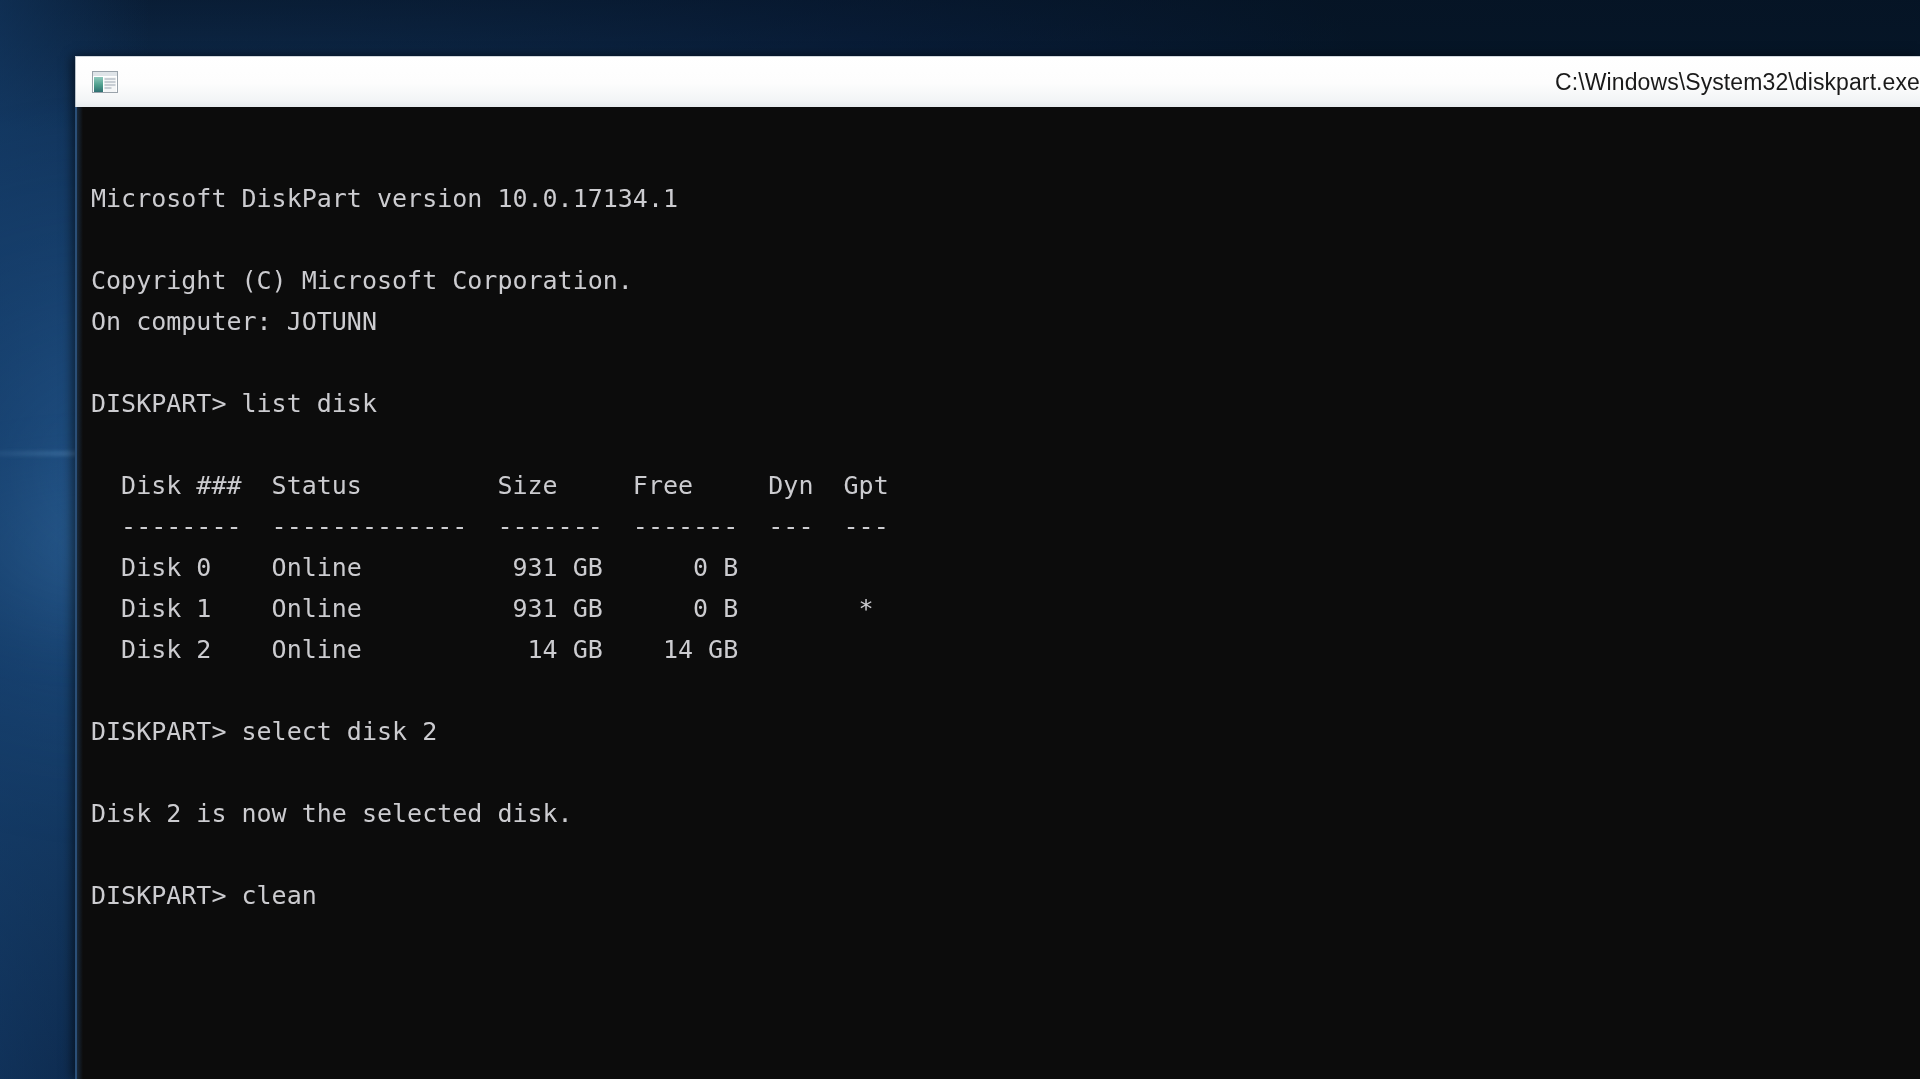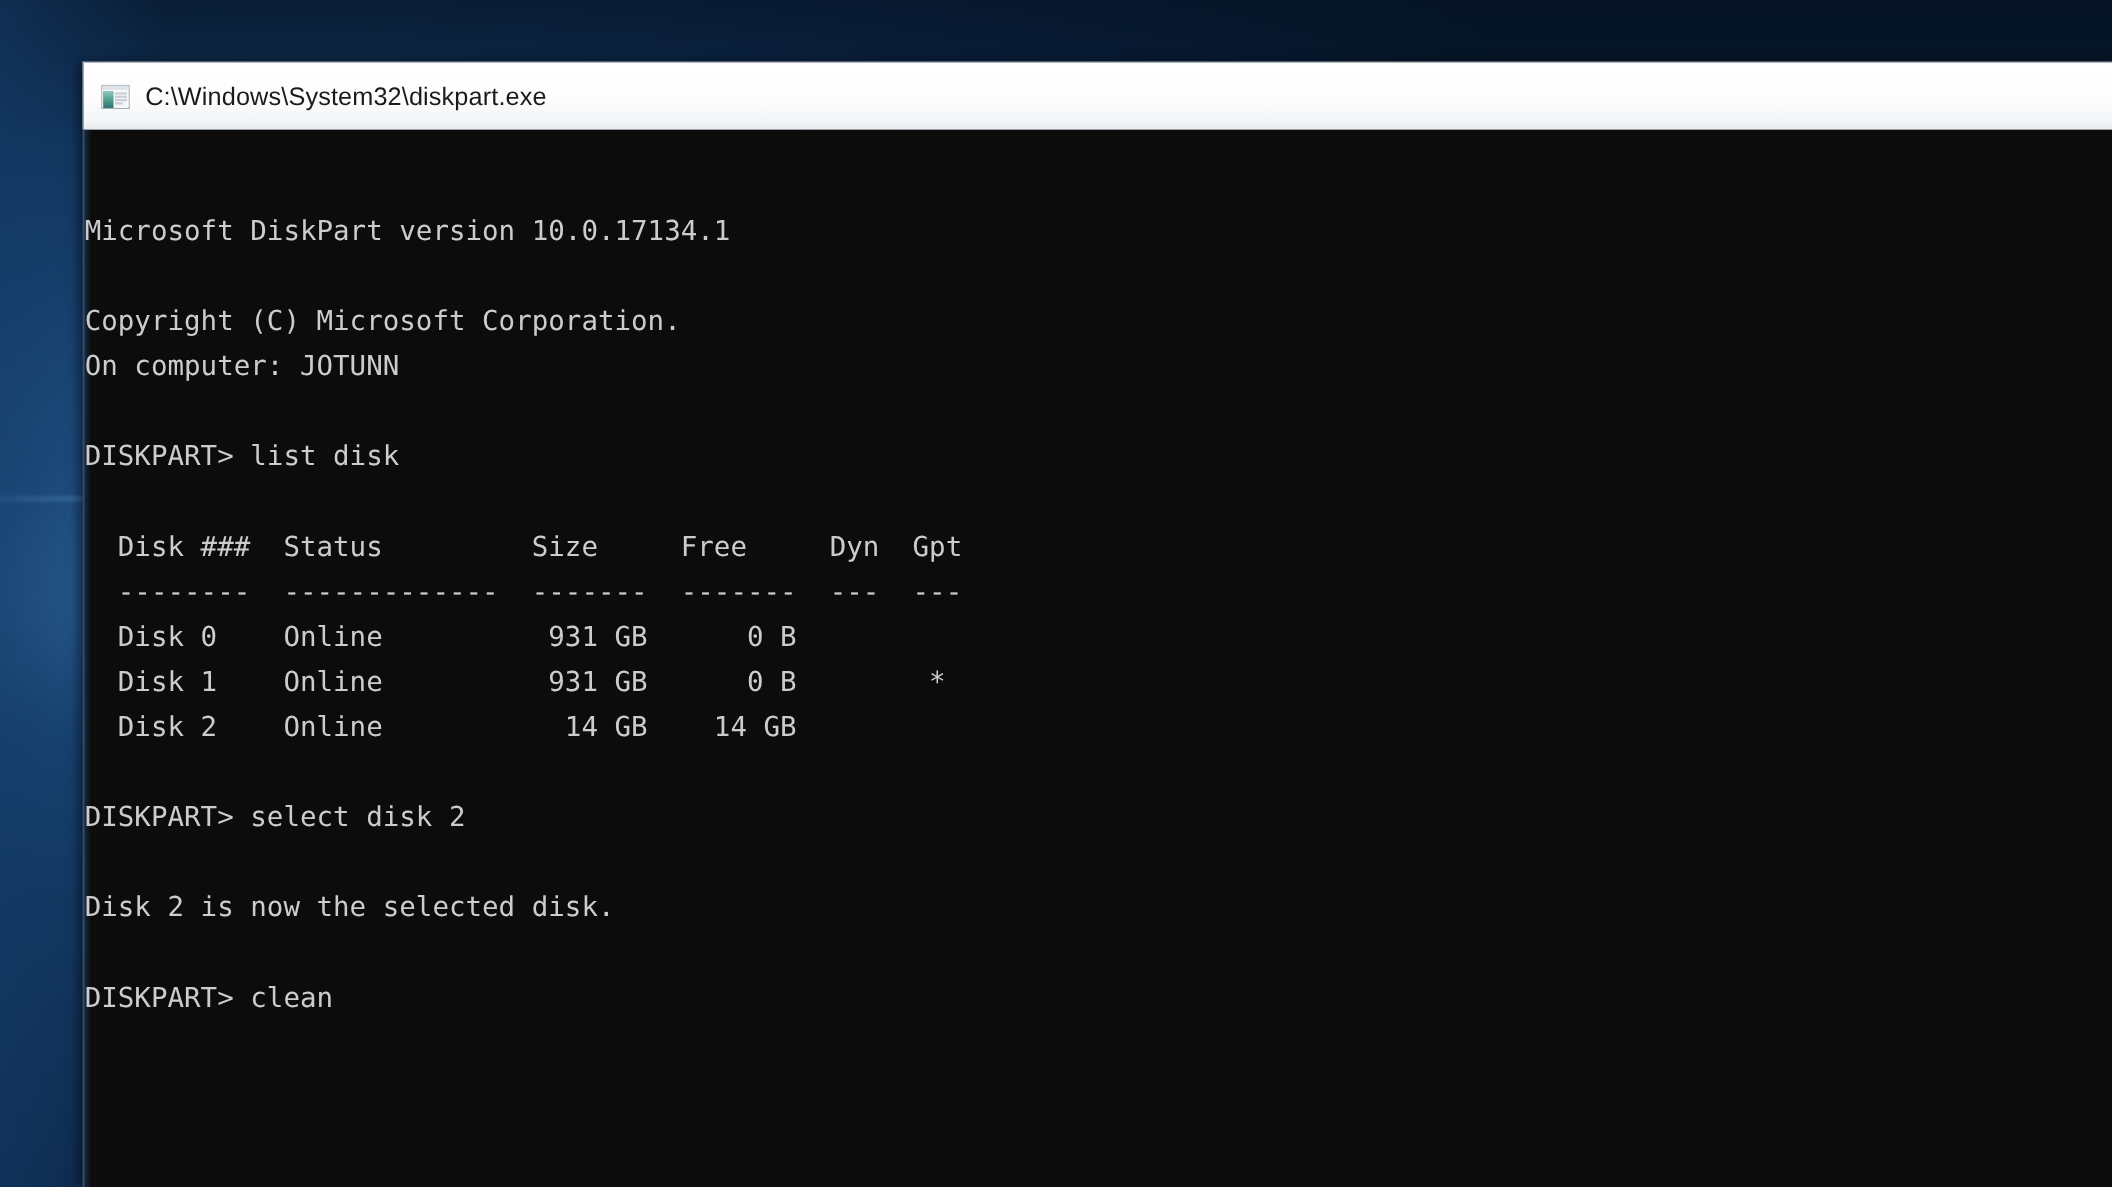--- a/index.html
+++ b/index.html
@@ -57,28 +57,29 @@
   #console-window {
     position: absolute;
     left: 75px;
     top: 56px;
     width: 1845px;
     height: 1023px;
     box-shadow: -3px 0 10px rgba(0,0,0,0.55);
   }
   #titlebar {
     position: relative;
-    height: 62px;
+    height: 51px;
     background: linear-gradient(180deg, #ffffff 0%, #fdfdfd 52%, #f2f4f6 88%, #e8ecef 100%);
     border-top: 1px solid #cfd6dc;
     border-left: 1px solid #b9c2ca;
     display: flex;
     align-items: center;
     padding-left: 16px;
     box-sizing: border-box;
+    justify-content: space-between;
   }
   #title-icon {
     width: 26px;
     height: 22px;
     flex: 0 0 auto;
     margin-right: 14px;
     position: relative;
   }
   #title-text {
     font-family: "Liberation Sans", sans-serif;
@@ -114,21 +115,21 @@
     padding: 0 0 0 0;
     font-family: "DejaVu Sans Mono", "Liberation Mono", monospace;
     font-size: 25px;
     line-height: 41px;
     color: #ccccd0;
     white-space: pre;
     letter-spacing: 0px;
   }
   #console-text .line {
     height: 41px;
-    padding-left: 0;
+    padding-left: 14px;
     margin-left: 0;
   }
 </style>
 </head>
 <body>
 
 <div id="desktop">
   <div class="topband"></div>
   <div class="glow-a"></div>
   <div class="glow-b"></div>

